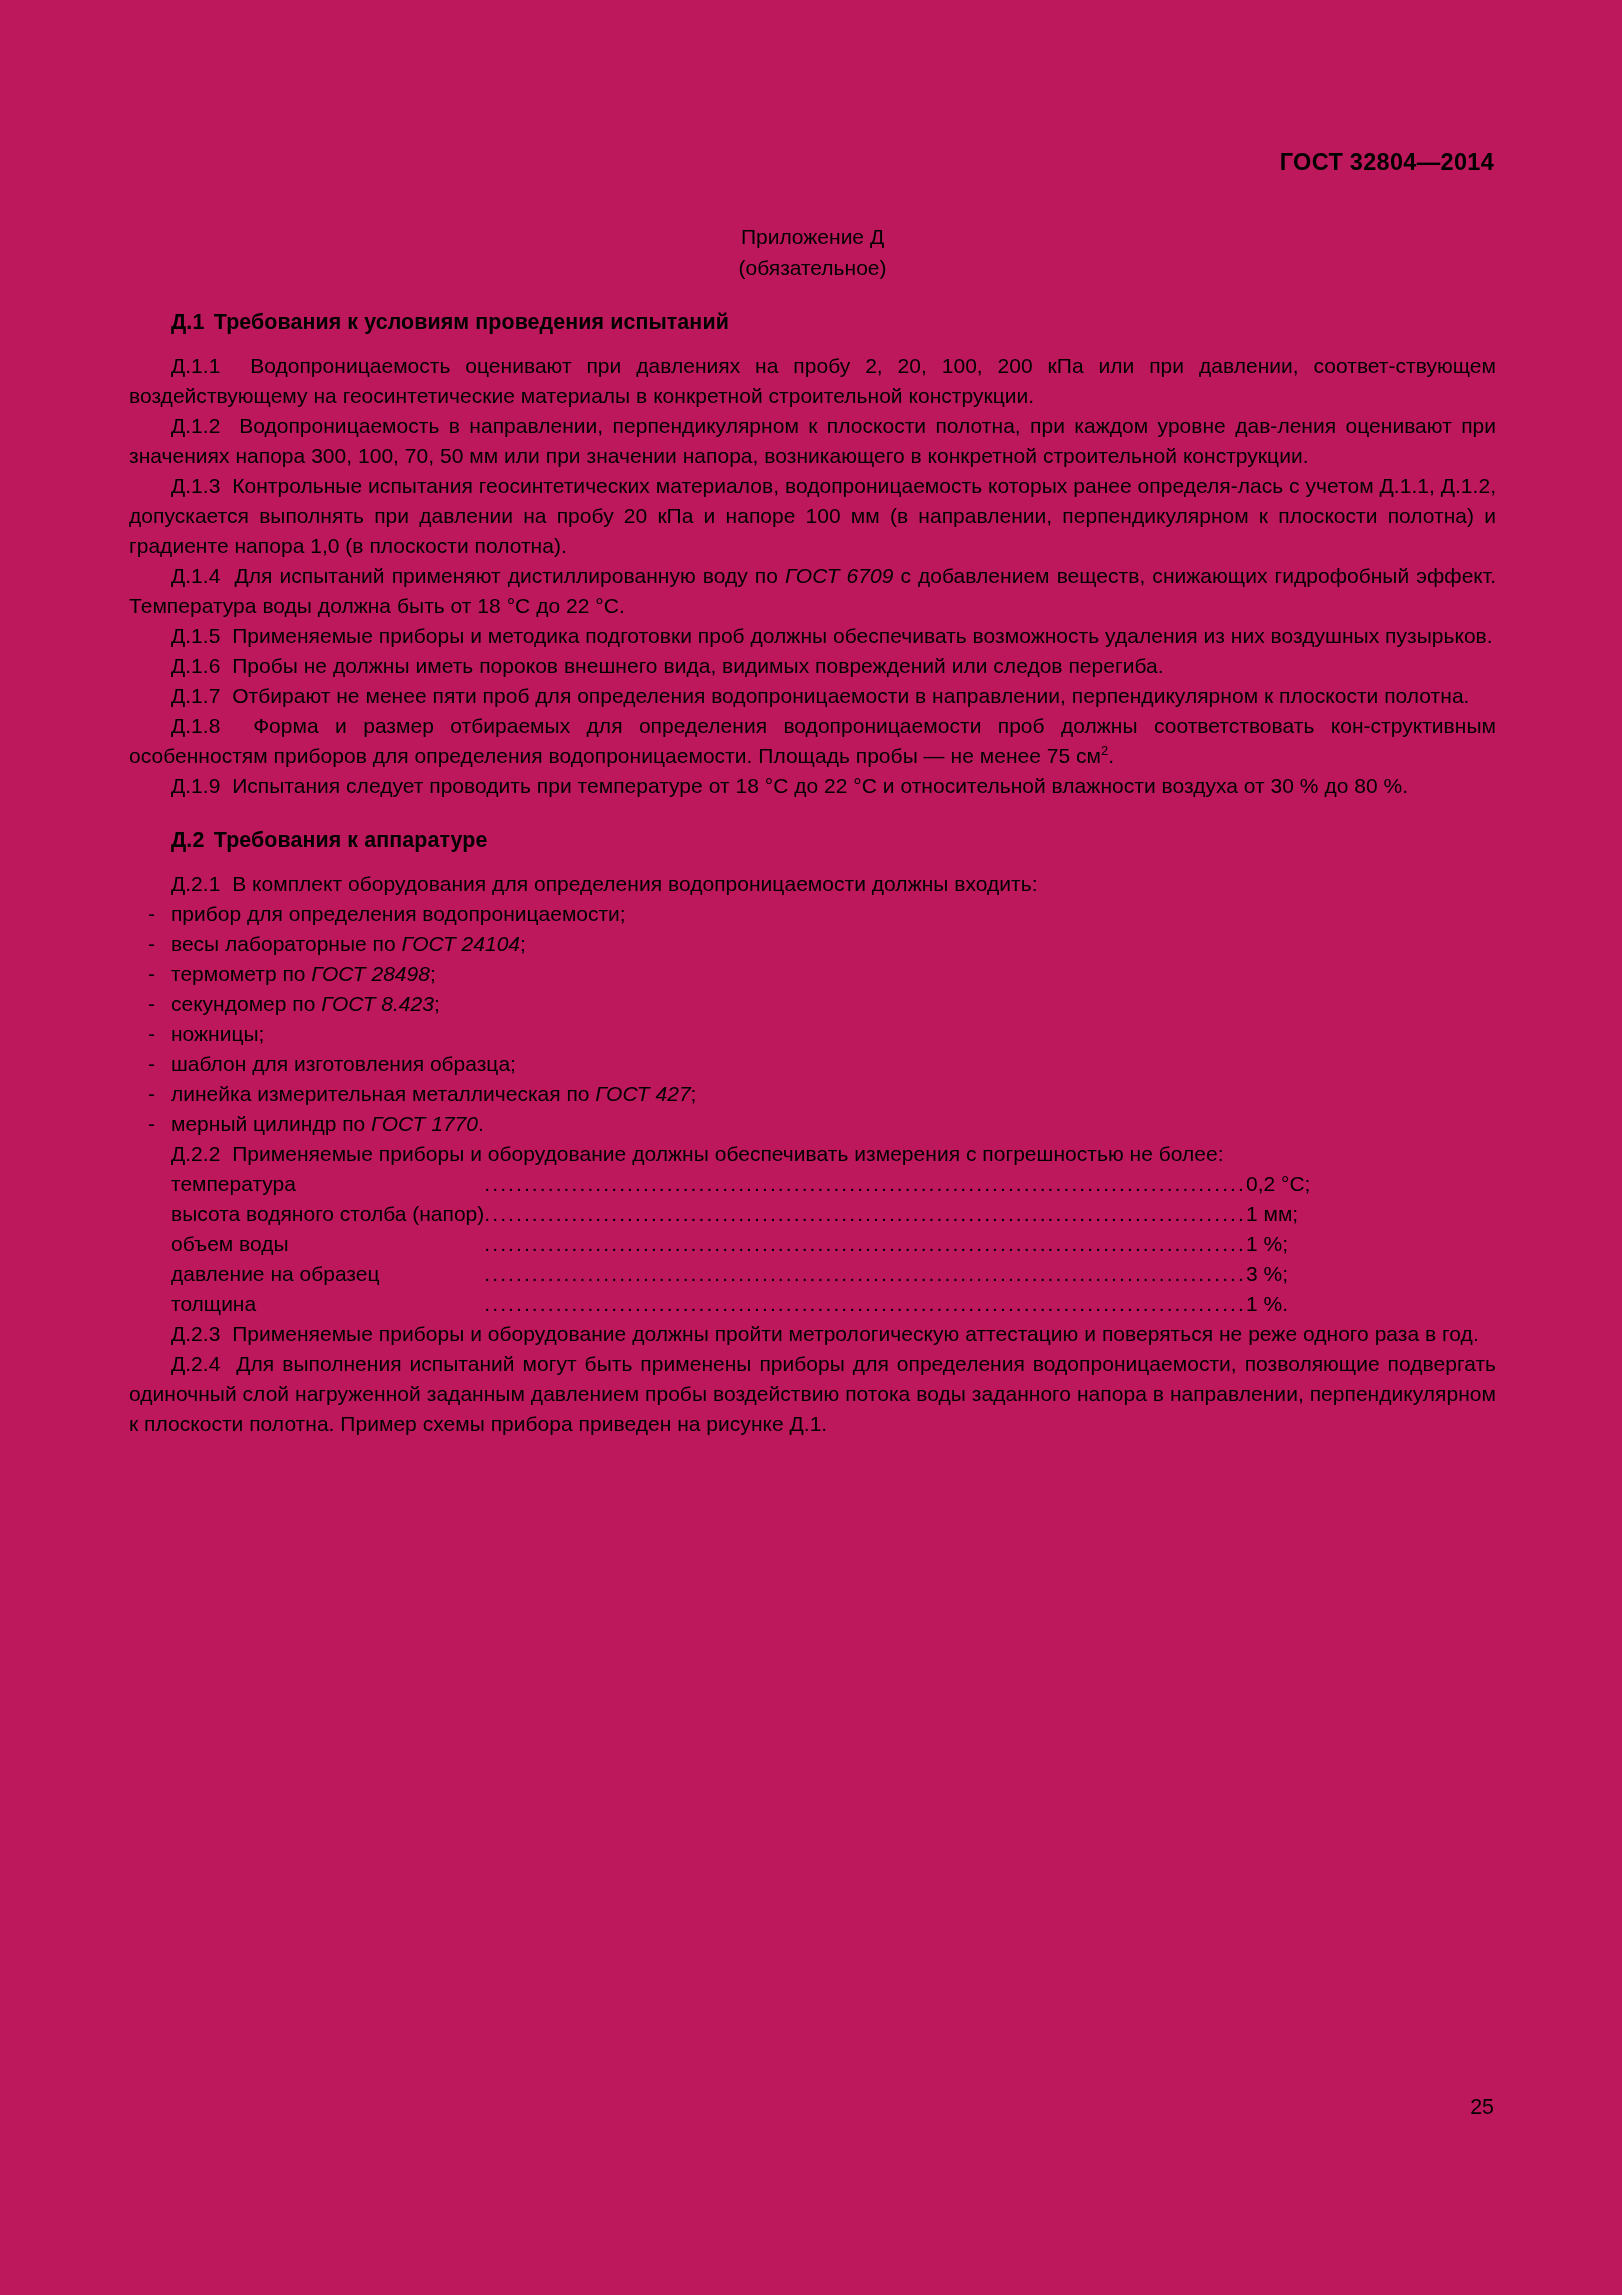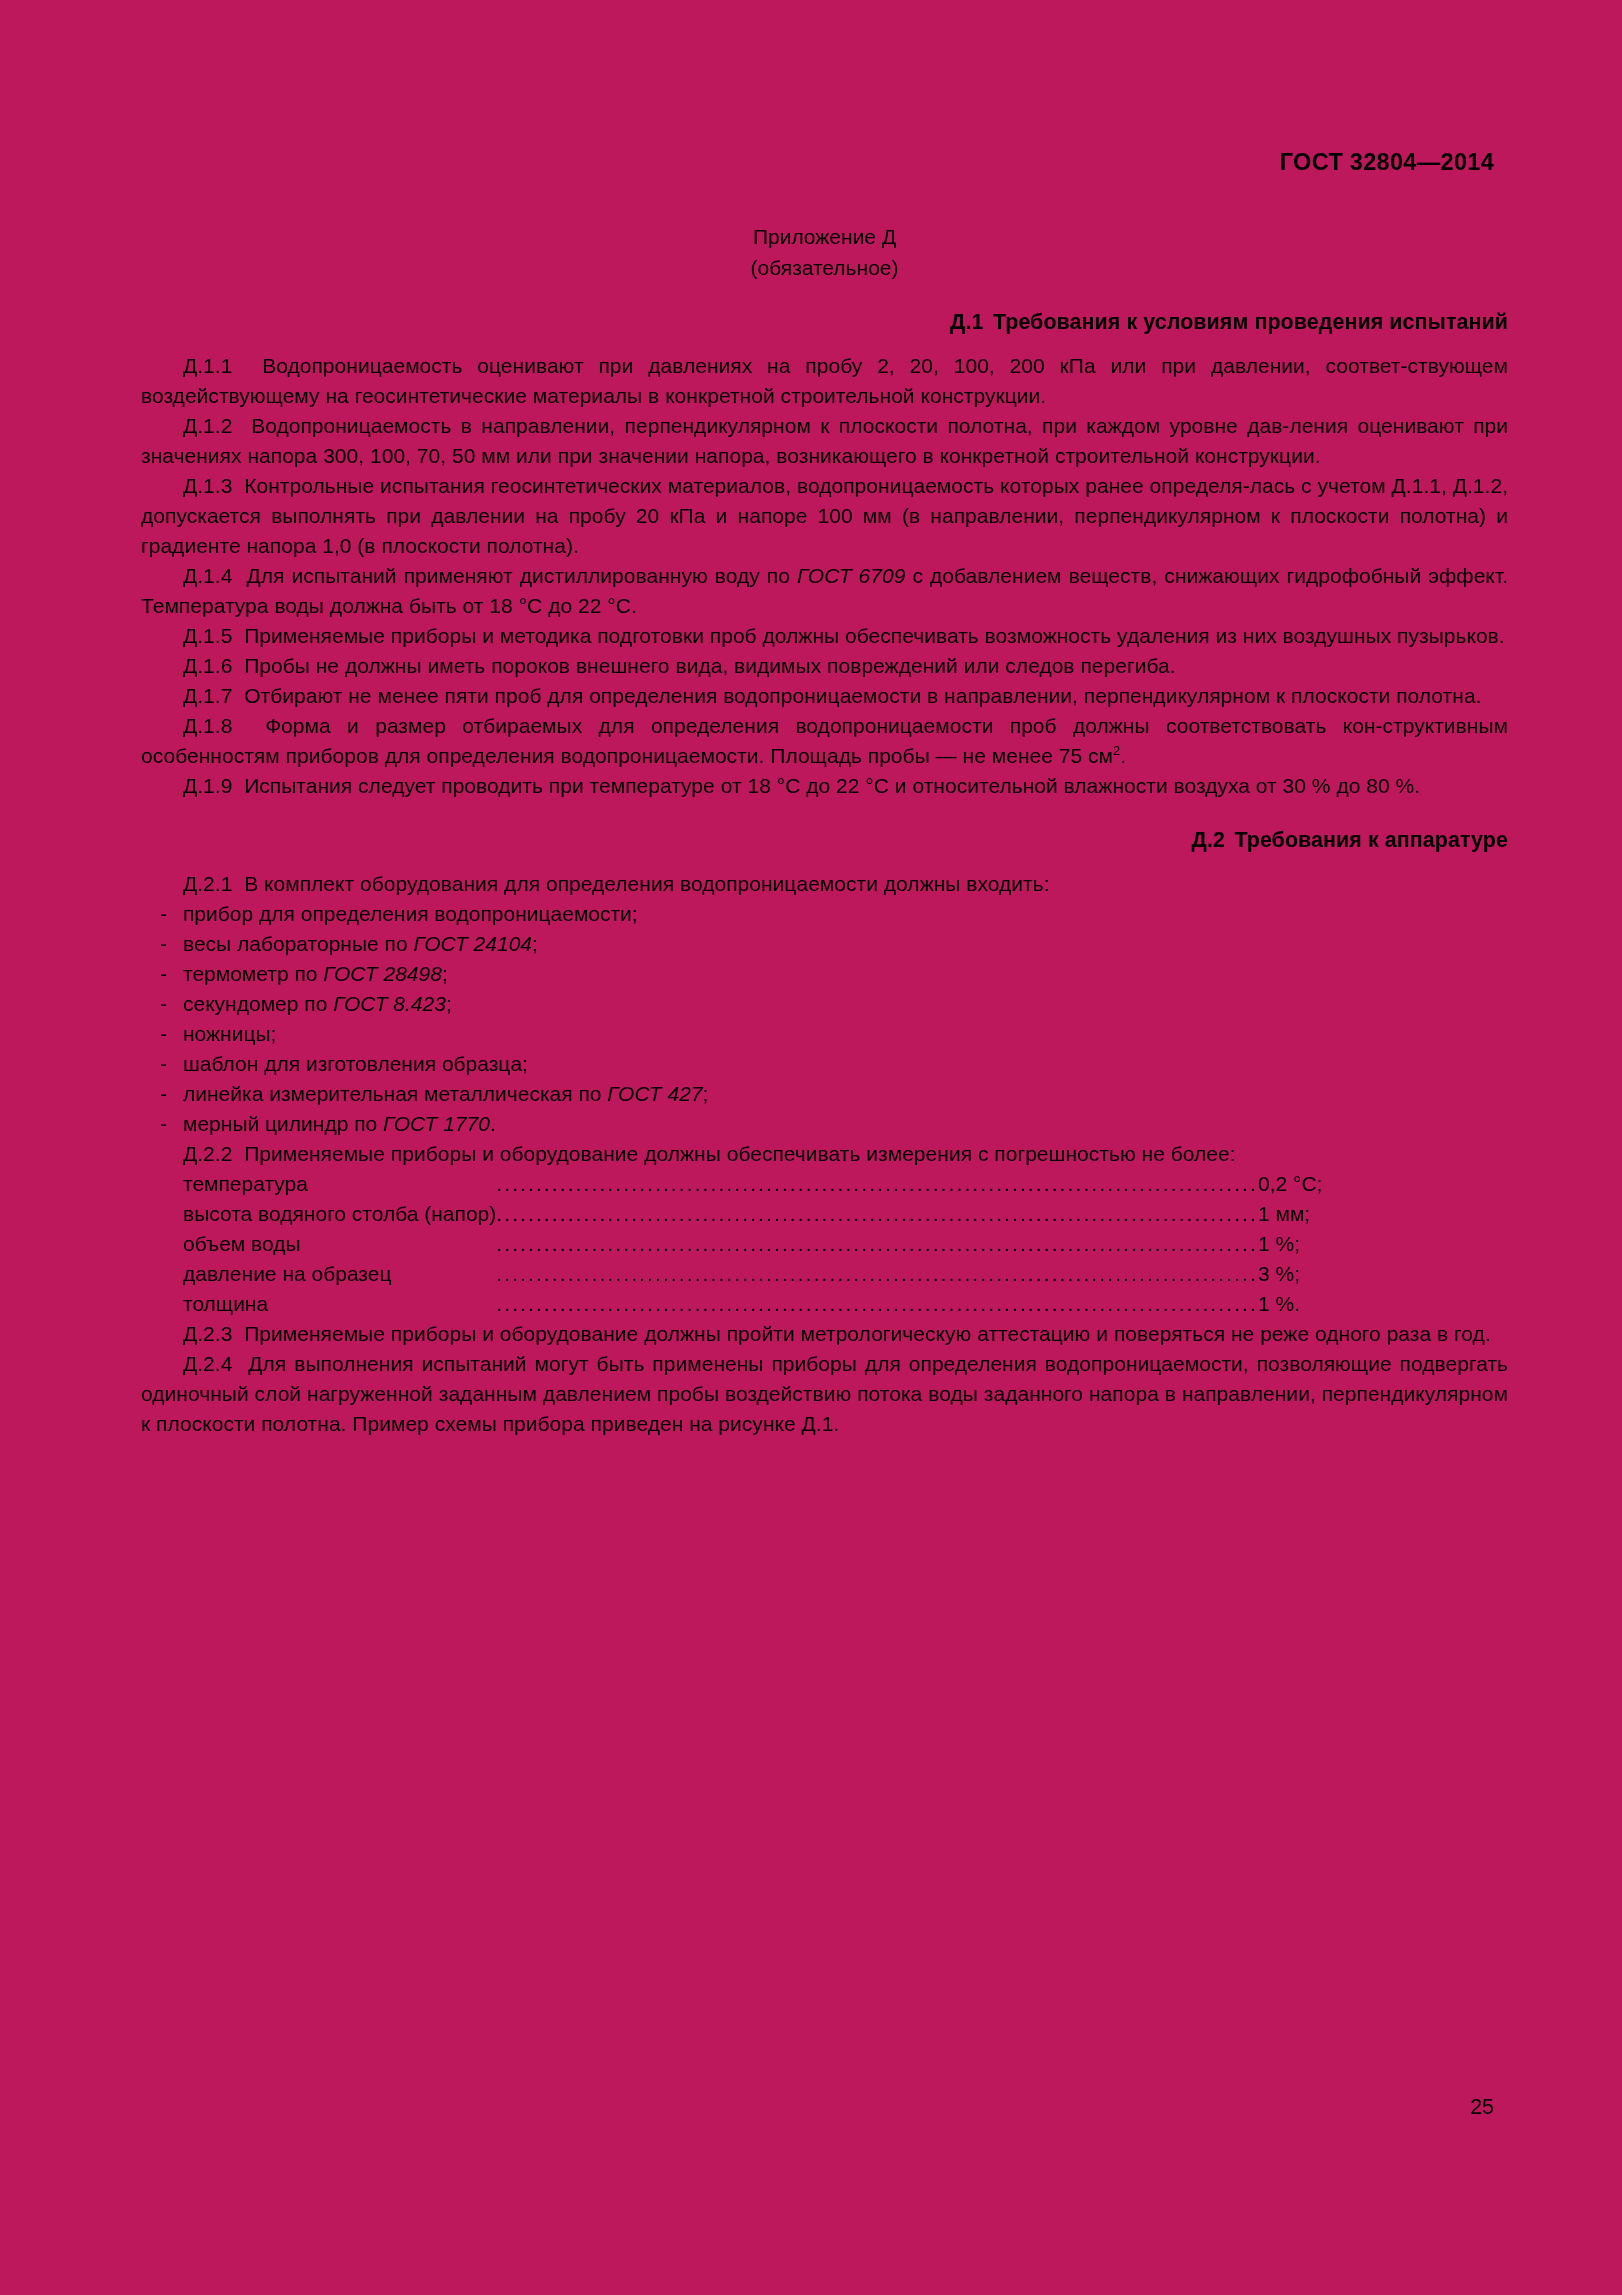--- a/index.html
+++ b/index.html
@@ -28,21 +28,20 @@
     letter-spacing: 0.3px;
     white-space: nowrap;
   }
 
   
   .content {
     position: absolute;
     left: 129px;
     top: 221px;
     width: 1367px;
-    margin-left: 12px;
   }
 
   .appendix-block {
     text-align: center;
     font-size: 21px;
     line-height: 31px;
     margin-bottom: 0;
   }
   .appendix-block div { white-space: nowrap; }
 
@@ -56,21 +55,20 @@
   }
   .main-title div { white-space: nowrap; }
 
   .sec-heading {
     font-size: 21.4px;
     font-weight: bold;
     margin-top: 27px;
     margin-bottom: 16px;
     padding-left: 42px;
     letter-spacing: 0.1px;
-    text-align: right;
   }
   .sec-heading .num { margin-right: 9.4px; }
 
   p.body {
     font-size: 21px;
     line-height: 30px;
     margin: 0;
     text-align: justify;
     text-indent: 42px;
     letter-spacing: 0.03px;

